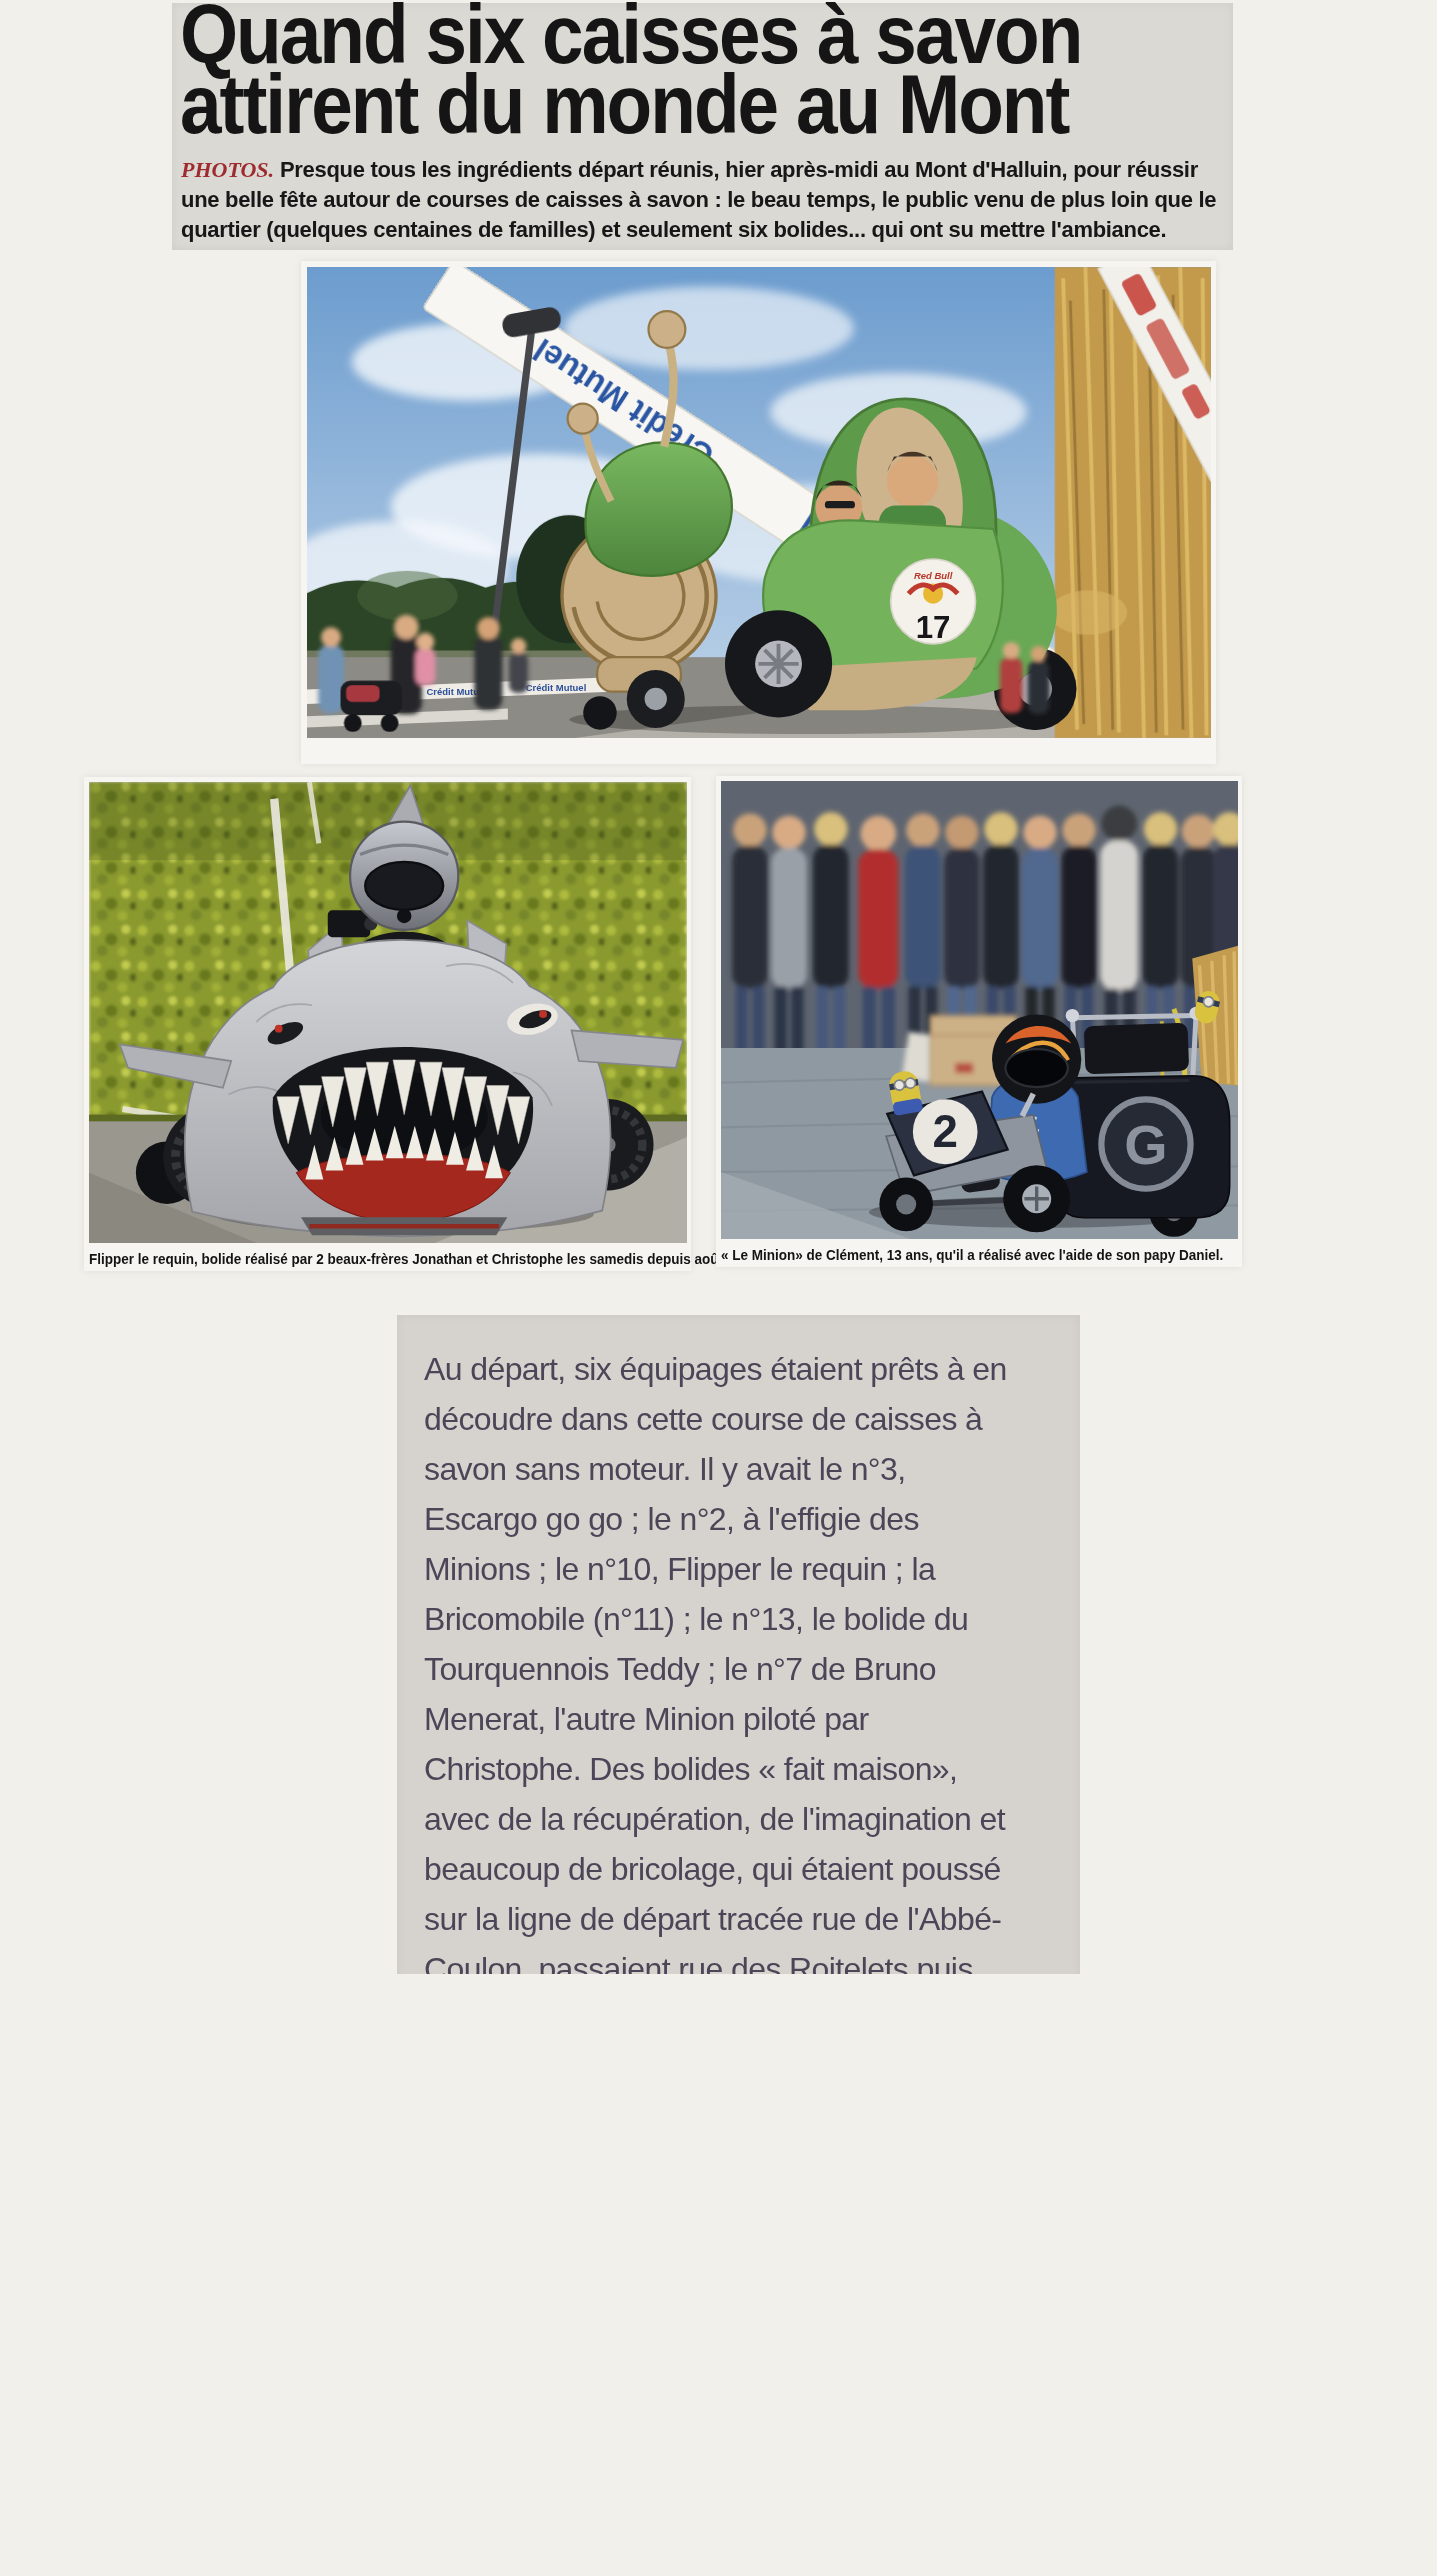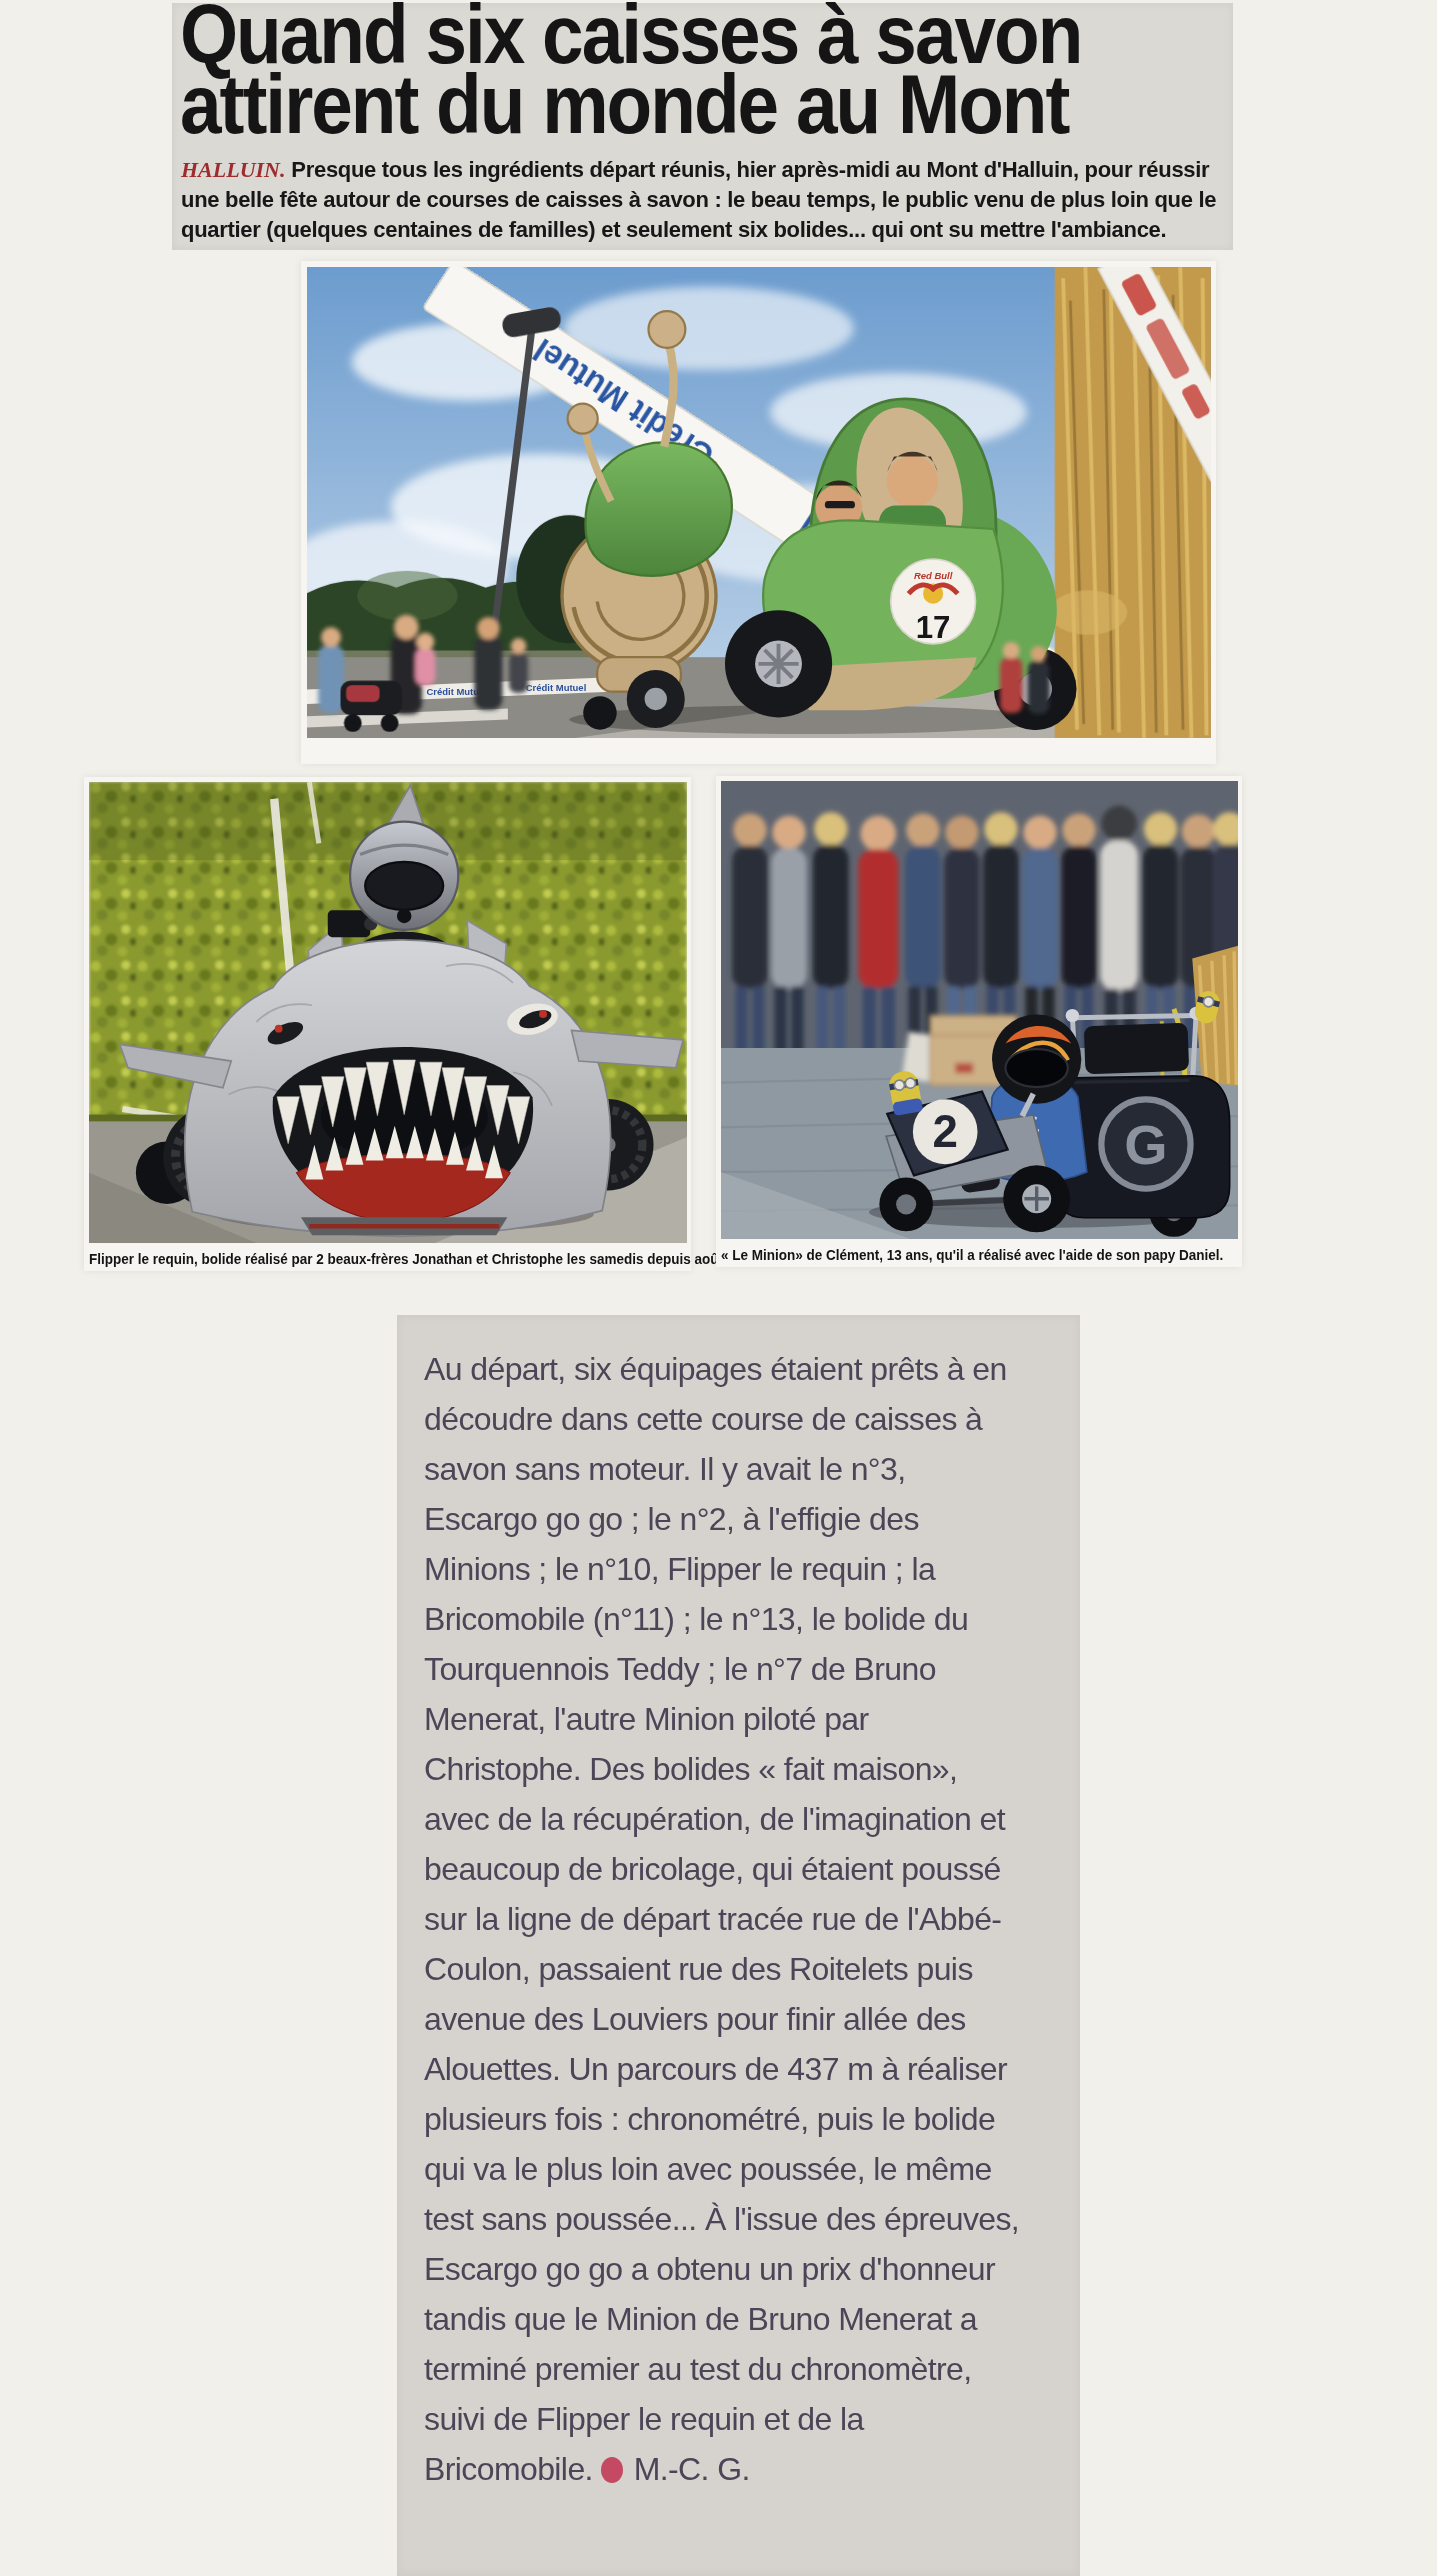--- a/index.html
+++ b/index.html
@@ -1,16 +1,16 @@
 <!DOCTYPE html>
 <html style="font-size:9px"><head>
 <meta charset="utf-8">
 <style>
   html,body{margin:0;padding:0;background:#f2f0ea;}
-  .page{position:relative;width:1438px;height:2576px;background:#f2f0ea;overflow:hidden;
+  .page{position:relative;width:1438px;height:1974px;background:#f2f0ea;overflow:hidden;
         font-family:"Liberation Sans",sans-serif;}
   
   .header-block{position:absolute;left:172px;top:3.3px;width:1061px;height:247px;
                 background:#dbd9d4;box-shadow:0 0 10px rgba(0,0,0,.06) inset;}
   .headline{position:absolute;left:7.8px;top:-3.3px;color:#151515;font-weight:700;
             font-size:83px;line-height:70px;letter-spacing:-2.2px;white-space:nowrap;}
   .headline .hl{display:inline-block;transform:scaleX(.9);transform-origin:0 50%;}
   .lead{position:absolute;left:9px;top:152px;width:1047px;font-size:22px;line-height:30px;
         font-weight:700;color:#171717;letter-spacing:-0.3px;}
   .lead .loc{font-family:"Liberation Serif",serif;font-style:italic;font-weight:700;
@@ -35,21 +35,21 @@
 </head>
 <body>
 
 <div class="page">
 
   <div class="header-block">
     <div class="headline">
       <span class="hl">Quand six caisses à savon</span><br>
       <span class="hl">attirent du monde au Mont</span>
     </div>
-    <div class="lead"><span class="loc">HALLUIN.</span><span> Presque tous les ingrédients départ réunis, hier après-midi au Mont d'Halluin, pour réussir une belle fête autour de courses de caisses à savon : le beau temps, le public venu de plus loin que le quartier (quelques centaines de familles) et seulement six bolides... qui ont su mettre l'ambiance.</span></div>
+    <div class="lead"><span class="loc">PHOTOS.</span><span> Presque tous les ingrédients départ réunis, hier après-midi au Mont d'Halluin, pour réussir une belle fête autour de courses de caisses à savon : le beau temps, le public venu de plus loin que le quartier (quelques centaines de familles) et seulement six bolides... qui ont su mettre l'ambiance.</span></div>
   </div>
 
   <div class="photo-frame" style="left:301px;top:261px;width:915px;height:503px;">
     <svg width="904" height="471" viewBox="0 0 1620 845" preserveAspectRatio="none" style="margin:5.6px 5.6px 0 5.6px">
       <defs>
         <linearGradient id="m-sky" x1="0" y1="0" x2="0" y2="1">
           <stop offset="0" stop-color="#6c9cce"></stop>
             <stop offset="1" stop-color="#c2d6ea"></stop>
         </linearGradient>
         <linearGradient id="m-green" x1="0" y1="0" x2="0" y2="1">

